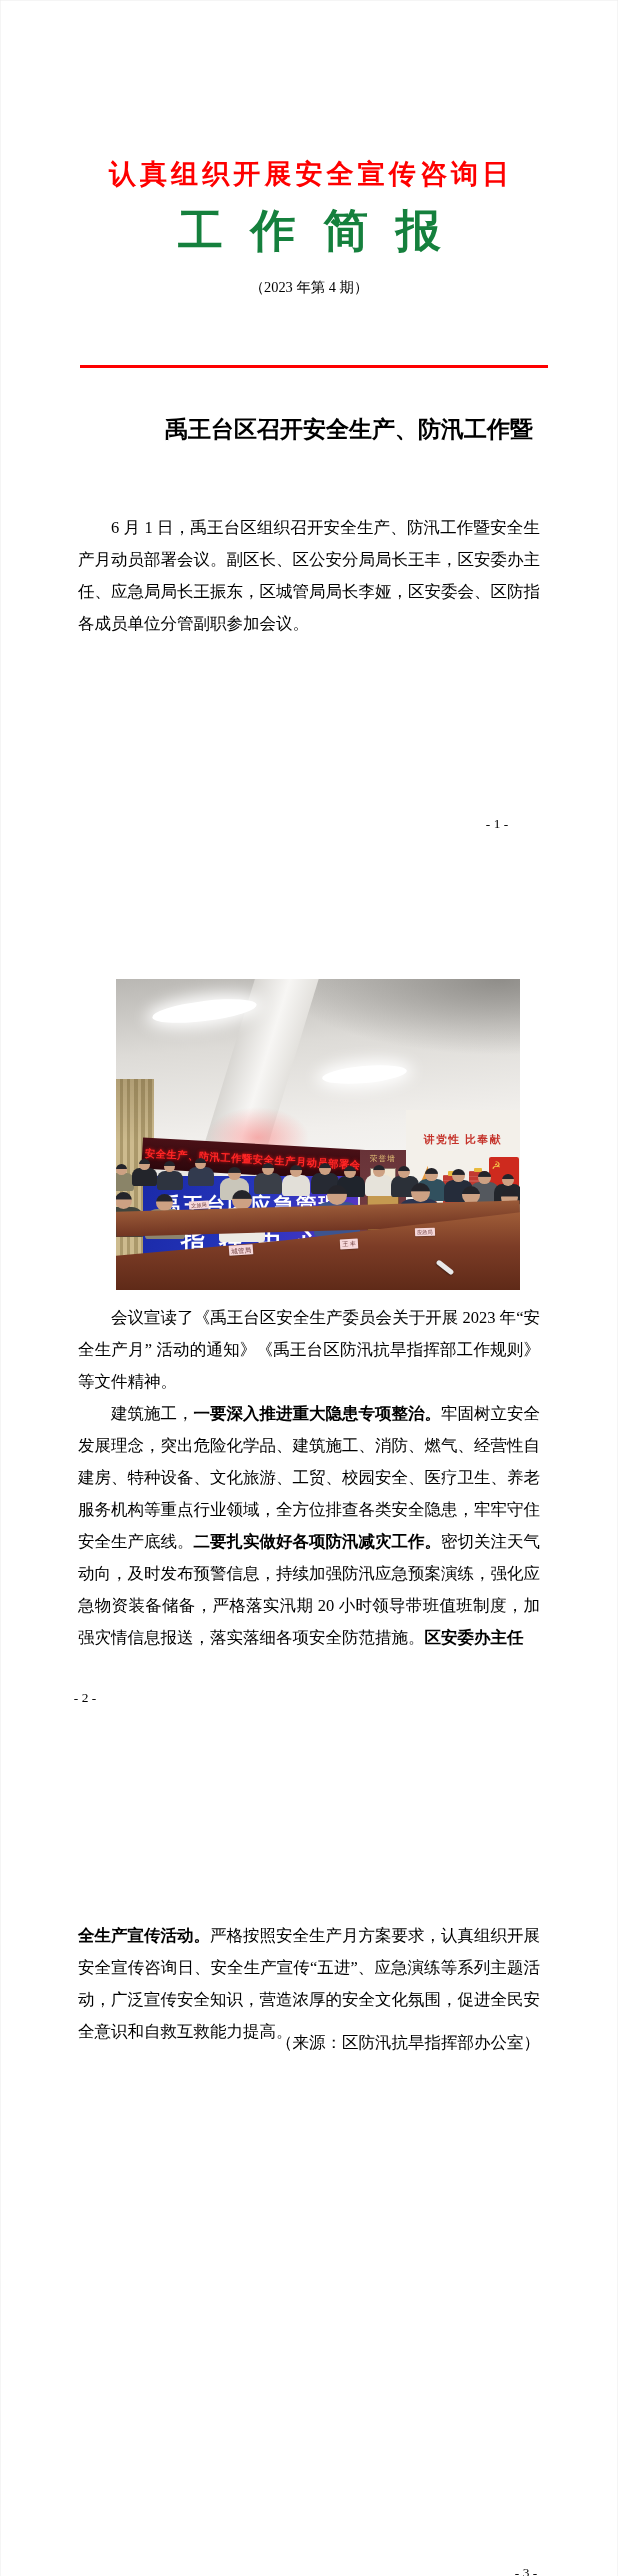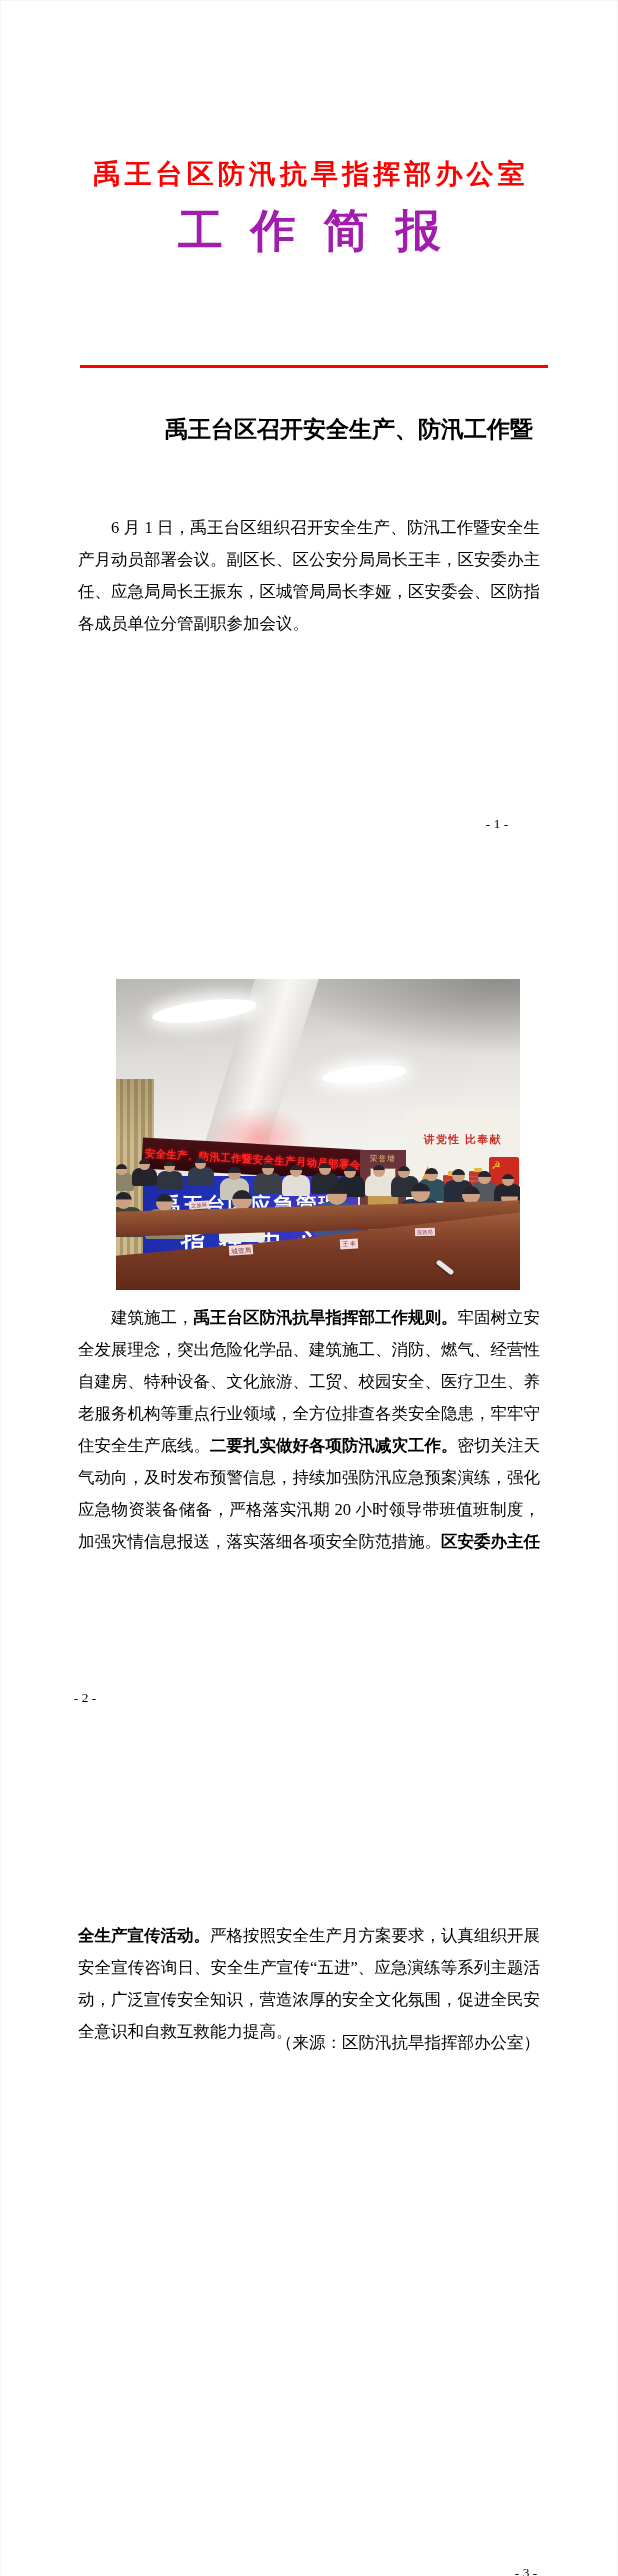--- a/index.html
+++ b/index.html
@@ -3,21 +3,21 @@
 <meta charset="utf-8">
 <style>
   html,body{margin:0;padding:0;background:#ffffff;}
   body{font-family:"Liberation Serif","DejaVu Serif",serif;color:#000;}
   .page{position:relative;width:618px;height:3498px;background:#fff;overflow:hidden;box-shadow:inset 0 0 0 0.5px #ececec;}
 
   
   .org-title{position:absolute;top:156px;left:0;width:100%;text-align:center;
     font-size:27px;font-weight:bold;color:#fe0000;letter-spacing:4.1px;padding-left:4.1px;box-sizing:border-box;white-space:nowrap;}
   .main-title{position:absolute;top:201px;left:0;width:100%;text-align:center;
-    font-size:45px;font-weight:bold;color:#a21caf;letter-spacing:8.2px;padding-left:9px;box-sizing:border-box;white-space:nowrap;}
+    font-size:45px;font-weight:bold;color:#15803d;letter-spacing:8.2px;padding-left:9px;box-sizing:border-box;white-space:nowrap;}
   .issue{position:absolute;top:278px;left:0;width:100%;text-align:center;font-size:14.4px;}
   .meta-row{position:absolute;top:340px;left:82px;right:76px;display:flex;justify-content:space-between;font-size:15px;}
   .red-rule{position:absolute;top:365px;left:80px;width:468px;height:2.6px;background:#fe0000;}
 
   
   .art-title{position:absolute;top:410px;left:0;width:100%;text-align:center;
     font-size:23px;font-weight:bold;line-height:39px;padding-left:40px;}
   .body-flow{position:absolute;left:78px;width:462px;font-size:16.5px;line-height:32px;text-align:justify;}
   .body-flow p{margin:0;text-indent:33px;}
   .body-flow p.no-indent{text-indent:0;}
@@ -96,22 +96,23 @@
   .card2{top:83.5%;left:55.5%;font-size:6.2px;transform:rotate(-3deg);}
   .card3{top:80%;left:74%;transform:rotate(-2deg);}
   .ph-remote{top:92%;left:79%;width:5%;height:1.6%;background:#e9e9e9;border-radius:3.1px;transform:rotate(38deg);
     box-shadow:0 1px 1.5px rgba(0,0,0,0.4);}
 </style>
 </head>
 <body>
 
 <div class="page">
 
-  <div class="org-title">禹王台区防汛抗旱指挥部办公室</div>
+  <div class="org-title">认真组织开展安全宣传咨询日</div>
   <div class="main-title">工 作 简 报</div>
+  <div class="issue">（2023 年第 4 期）</div>
   <div class="red-rule"></div>
 
   <div class="art-title">
     <div>禹王台区召开安全生产、防汛工作暨</div>
   </div>
 
   <div class="body-flow" id="flow1">
     <p>6 月 1 日，禹王台区组织召开安全生产、防汛工作暨安全生产月动员部署会议。副区长、区公安分局局长王丰，区安委办主任、应急局局长王振东，区城管局局长李娅，区安委会、区防指各成员单位分管副职参加会议。</p>
   </div>
   <div class="page-num" id="pn1">- 1 -</div>
@@ -210,21 +211,22 @@
     <div class="ph-table t-front"></div>
 
     <div class="ph-card card0">文旅局</div>
     <div class="ph-card card1">城管局</div>
     <div class="ph-card card2">王 丰</div>
     <div class="ph-card card3">应急局</div>
     <div class="ph-remote"></div>
   </figure>
 
   <div class="body-flow" id="flow2">
-    <p><span>建筑施工，</span><span class="b">禹王台区防汛抗旱指挥部工作规则。</span><span>牢固树立安全发展理念，突出危险化学品、建筑施工、消防、燃气、经营性自建房、特种设备、文化旅游、工贸、校园安全、医疗卫生、养老服务机构等重点行业领域，全方位排查各类安全隐患，牢牢守住安全生产底线。</span><span class="b">二要扎实做好各项防汛减灾工作。</span><span>密切关注天气动向，及时发布预警信息，持续加强防汛应急预案演练，强化应急物资装备储备，严格落实汛期 20 小时领导带班值班制度，加强灾情信息报送，落实落细各项安全防范措施。</span><span class="b">区安委办主任</span></p>
+    <p>会议宣读了《禹王台区安全生产委员会关于开展 2023 年“安全生产月” 活动的通知》《禹王台区防汛抗旱指挥部工作规则》等文件精神。</p>
+    <p><span>建筑施工，</span><span class="b">一要深入推进重大隐患专项整治。</span><span>牢固树立安全发展理念，突出危险化学品、建筑施工、消防、燃气、经营性自建房、特种设备、文化旅游、工贸、校园安全、医疗卫生、养老服务机构等重点行业领域，全方位排查各类安全隐患，牢牢守住安全生产底线。</span><span class="b">二要扎实做好各项防汛减灾工作。</span><span>密切关注天气动向，及时发布预警信息，持续加强防汛应急预案演练，强化应急物资装备储备，严格落实汛期 20 小时领导带班值班制度，加强灾情信息报送，落实落细各项安全防范措施。</span><span class="b">区安委办主任</span></p>
   </div>
   <div class="page-num" id="pn2">- 2 -</div>
 
   <div class="body-flow" id="flow3">
     <p class="no-indent"><span class="b">全生产宣传活动。</span><span>严格按照安全生产月方案要求，认真组织开展安全宣传咨询日、安全生产宣传“五进”、应急演练等系列主题活动，广泛宣传安全知识，营造浓厚的安全文化氛围，促进全民安全意识和自救互救能力提高。</span></p>
   </div>
   <div class="source-line">（来源：区防汛抗旱指挥部办公室）</div>
   <div class="page-num" id="pn3">- 3 -</div>
 
 </div>

